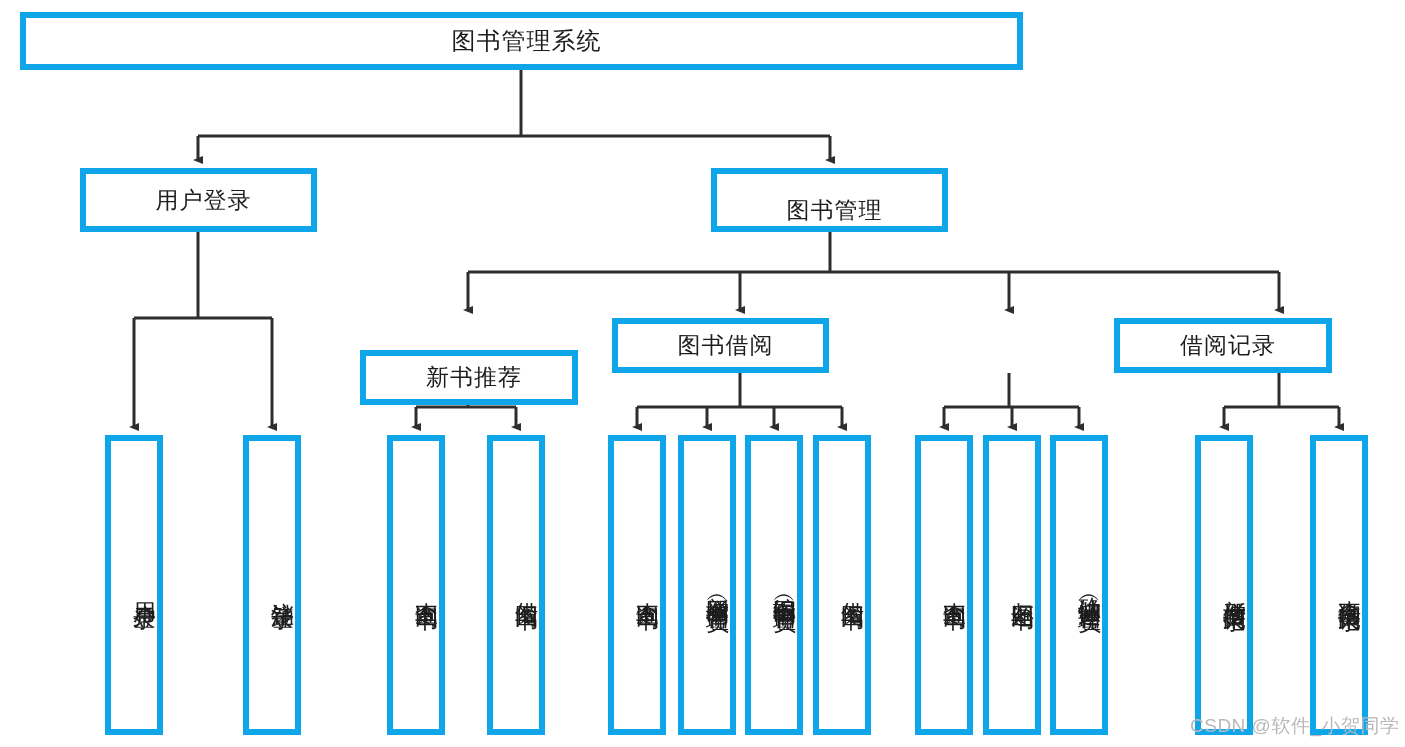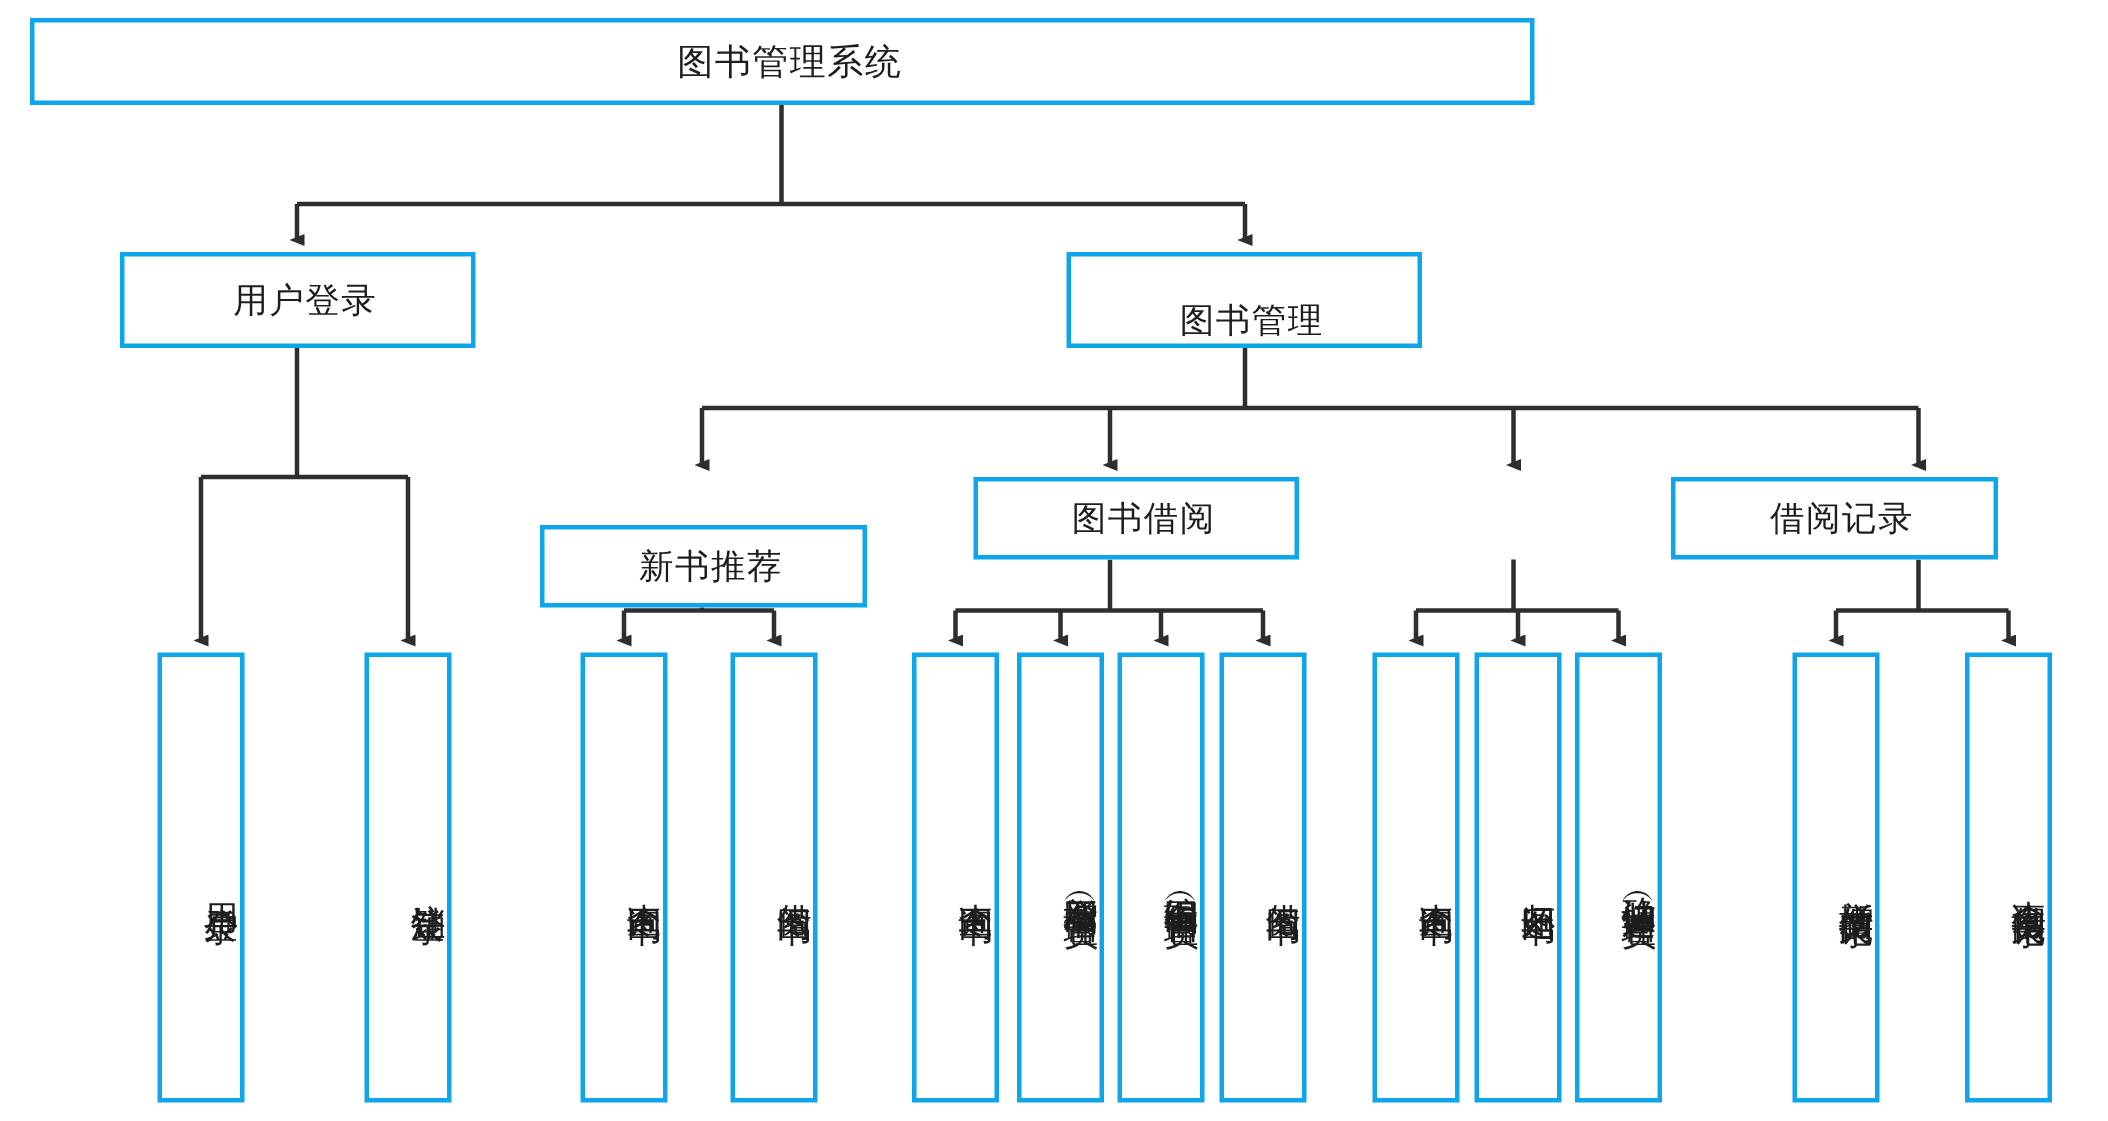--- a/index.html
+++ b/index.html
@@ -21,21 +21,21 @@
     position: absolute;
     left: 0;
     top: 0;
     width: 1405px;
     height: 747px;
   }
   .node {
     position: absolute;
     box-sizing: border-box;
     background: #ffffff;
-    border: 3px solid #0ea5e9;
+    border: 6px solid #0ea5e9;
     display: flex;
     align-items: center;
     justify-content: center;
     color: #1d1d1d;
     z-index: 2;
     padding-left: 10px;
   }
   .node-h {
     font-size: 23px;
     letter-spacing: 1px;
@@ -144,21 +144,21 @@
   <div class="node node-h" style="left:80px; top:168px; width:237px; height:64px;">
     <span>用户登录</span>
   </div>
   <div class="node node-h" style="left:711px; top:168px; width:237px; height:64px;align-items:flex-end;">
     <span>图书管理</span>
   </div>
 
   <div class="node node-h" style="left:360px; top:318px; width:218px; height:55px;margin-top:32px;">
     <span>新书推荐</span>
   </div>
-  <div class="node node-h" style="left:649px; top:318px; width:217px; height:55px;">
+  <div class="node node-h" style="left:612px; top:318px; width:217px; height:55px;">
     <span>图书借阅</span>
   </div>
   <div class="node node-h" style="left:1114px; top:318px; width:218px; height:55px;">
     <span>借阅记录</span>
   </div>
 
   <div class="node node-v" style="left:105px; top:435px; width:58px; height:300px;">
     <span class="vtext">用户登录</span>
   </div>
   <div class="node node-v" style="left:243px; top:435px; width:58px; height:300px;">
@@ -195,14 +195,15 @@
     <span class="vtext">确认归还（管理员）</span>
   </div>
 
   <div class="node node-v" style="left:1195px; top:435px; width:58px; height:300px;">
     <span class="vtext">新增借阅记录</span>
   </div>
   <div class="node node-v" style="left:1310px; top:435px; width:58px; height:300px;">
     <span class="vtext">查询借阅记录</span>
   </div>
 
+  <div class="watermark" style="left:1190px; top:713px;">CSDN @软件_小贺同学</div>
 
 </div>
 
 </body></html>

